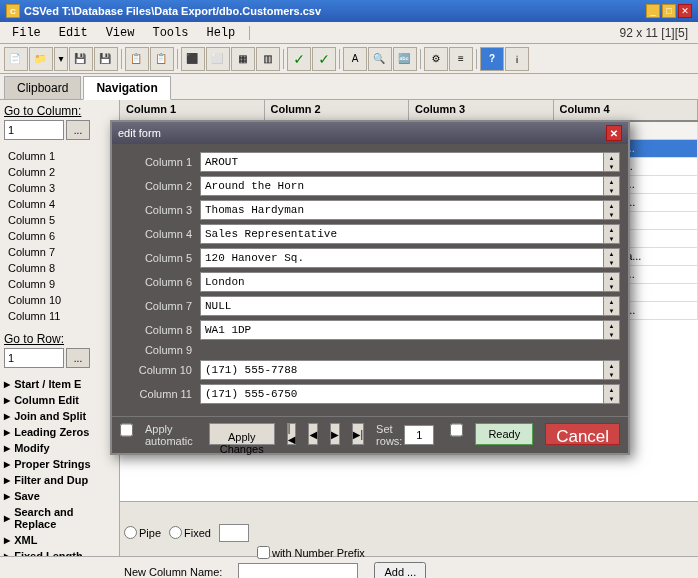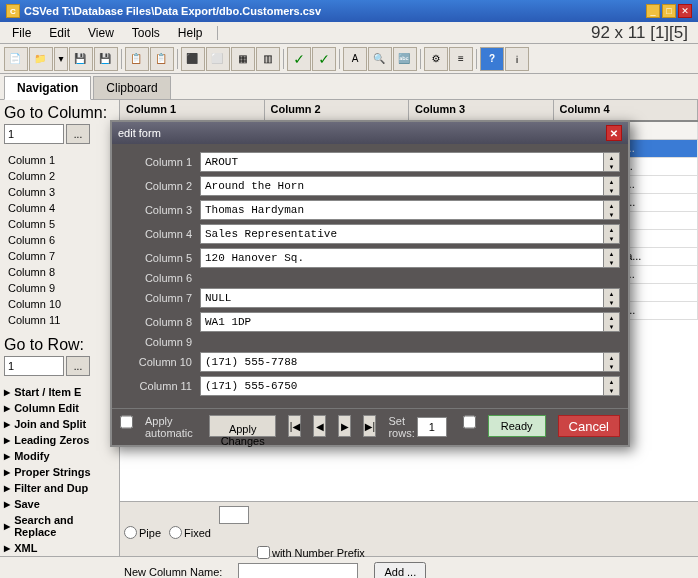--- a/index.html
+++ b/index.html
@@ -25,23 +25,24 @@
       align-items: center;
       padding: 2px 4px;
       border-bottom: 1px solid #aaa;
       height: 22px;
       gap: 2px;
     }
     .menu-item {
       padding: 2px 8px;
       cursor: pointer;
       font-size: 12px;
+      font-family: Liberation Mono, monospace;
     }
     .menu-divider { width: 1px; height: 14px; background: #aaa; margin: 0 4px; }
-    .menu-info { margin-left: auto; font-size: 17px; color: #333; padding: 2px 6px; }
+    .menu-info { margin-left: auto; font-size: 12px; color: #333; padding: 2px 6px; }
 
     
     .toolbar {
       background: #f0ede8;
       border-bottom: 1px solid #aaa;
       padding: 2px 4px;
       display: flex;
       align-items: center;
       gap: 1px;
       height: 30px;
@@ -82,21 +83,21 @@
     }
 
     
     .left-panel {
       width: 120px;
       background: #f0ede8;
       border-right: 1px solid #aaa;
       padding: 4px;
       overflow-y: auto;
     }
-    .goto-label { font-size: 16px; margin-bottom: 2px; }
+    .goto-label { font-size: 12px; margin-bottom: 2px; text-decoration: underline; }
     .goto-row { display: flex; gap: 2px; margin-bottom: 8px; }
     .goto-input {
       width: 60px; height: 20px;
       border: 1px solid #888;
       padding: 1px 3px;
       font-size: 11px;
     }
     .goto-btn {
       width: 24px; height: 20px;
       background: #e0dcd4;
@@ -286,21 +287,21 @@
       font-size: 11px;
       cursor: pointer;
       height: 22px;
       margin-left: auto;
     }
     .cancel-btn {
       padding: 3px 10px;
       background: #cc4444;
       border: 1px solid #aa2222;
       color: white;
-      font-size: 13px;
+      font-size: 17px;
       cursor: pointer;
       height: 22px;
     }
 
     
     .bg-content {
       position: absolute;
       top: 100px;
       left: 120px;
       right: 0;
@@ -375,22 +376,22 @@
     <div class="tb-btn">🔤</div>
     <div class="tb-sep"></div>
     <div class="tb-btn">⚙</div>
     <div class="tb-btn">≡</div>
     <div class="tb-sep"></div>
     <div class="tb-btn" style="background:#3a7bd5;color:white;font-weight:bold;">?</div>
     <div class="tb-btn">ℹ</div>
   </div>
 
   <div class="tabs-bar">
+    <div class="tab">Clipboard</div>
     <div class="tab active">Navigation</div>
-    <div class="tab">Clipboard</div>
   </div>
 
   <div class="left-panel" style="position:absolute;top:100px;left:0;width:120px;bottom:0;overflow-y:auto;">
 
     <div class="left-goto">
       <div class="goto-label">Go to Column:</div>
       <div class="goto-row">
         <input class="goto-input" type="text" value="1" style="">
         <div class="goto-btn">...</div>
       </div>
@@ -539,21 +540,21 @@
         <div class="bg-cell">Francisco Chang</div>
         <div class="bg-cell">Marketing Ma...</div>
       </div>
   </div>
 
   <div class="status-bar">
     <span></span>
   </div>
 
   <div style="position:absolute;bottom:22px;left:120px;right:0;height:55px;background:#e8e4de;border-top:1px solid #aaa;padding:4px;display:flex;flex-direction:column;gap:3px;">
-    <div style="display:flex;gap:8px;">
+    <div style="display:flex;align-items:center;gap:8px;">
       <label style="display:flex;align-items:center;gap:2px;font-size:11px;">
         <input type="radio" name="sep" style="">
         <span>Pipe</span>
       </label>
       <label style="display:flex;align-items:center;gap:2px;font-size:11px;">
         <input type="radio" name="sep" style="">
         <span>Fixed</span>
       </label>
       <input type="text" style="width: 30px; height: 18px; border: 1px solid rgb(136, 136, 136); font-size: 11px;">
       <label style="display:flex;align-items:center;gap:2px;font-size:11px;margin-top:40px;">
@@ -630,20 +631,27 @@
             <input class="field-input" type="text" value="120 Hanover Sq." style="">
             <div class="field-spinner">
               <div class="spinner-up">▲</div>
               <div class="spinner-down">▼</div>
             </div>
           </div>
         </div>
 
         <div class="field-row">
           <div class="field-label">Column 6</div>
+          <div class="field-input-wrap">
+            <input class="field-input" type="text" value="London" style="">
+            <div class="field-spinner">
+              <div class="spinner-up">▲</div>
+              <div class="spinner-down">▼</div>
+            </div>
+          </div>
         </div>
 
         <div class="field-row">
           <div class="field-label">Column 7</div>
           <div class="field-input-wrap">
             <input class="field-input" type="text" value="NULL" style="">
             <div class="field-spinner">
               <div class="spinner-up">▲</div>
               <div class="spinner-down">▼</div>
             </div>

